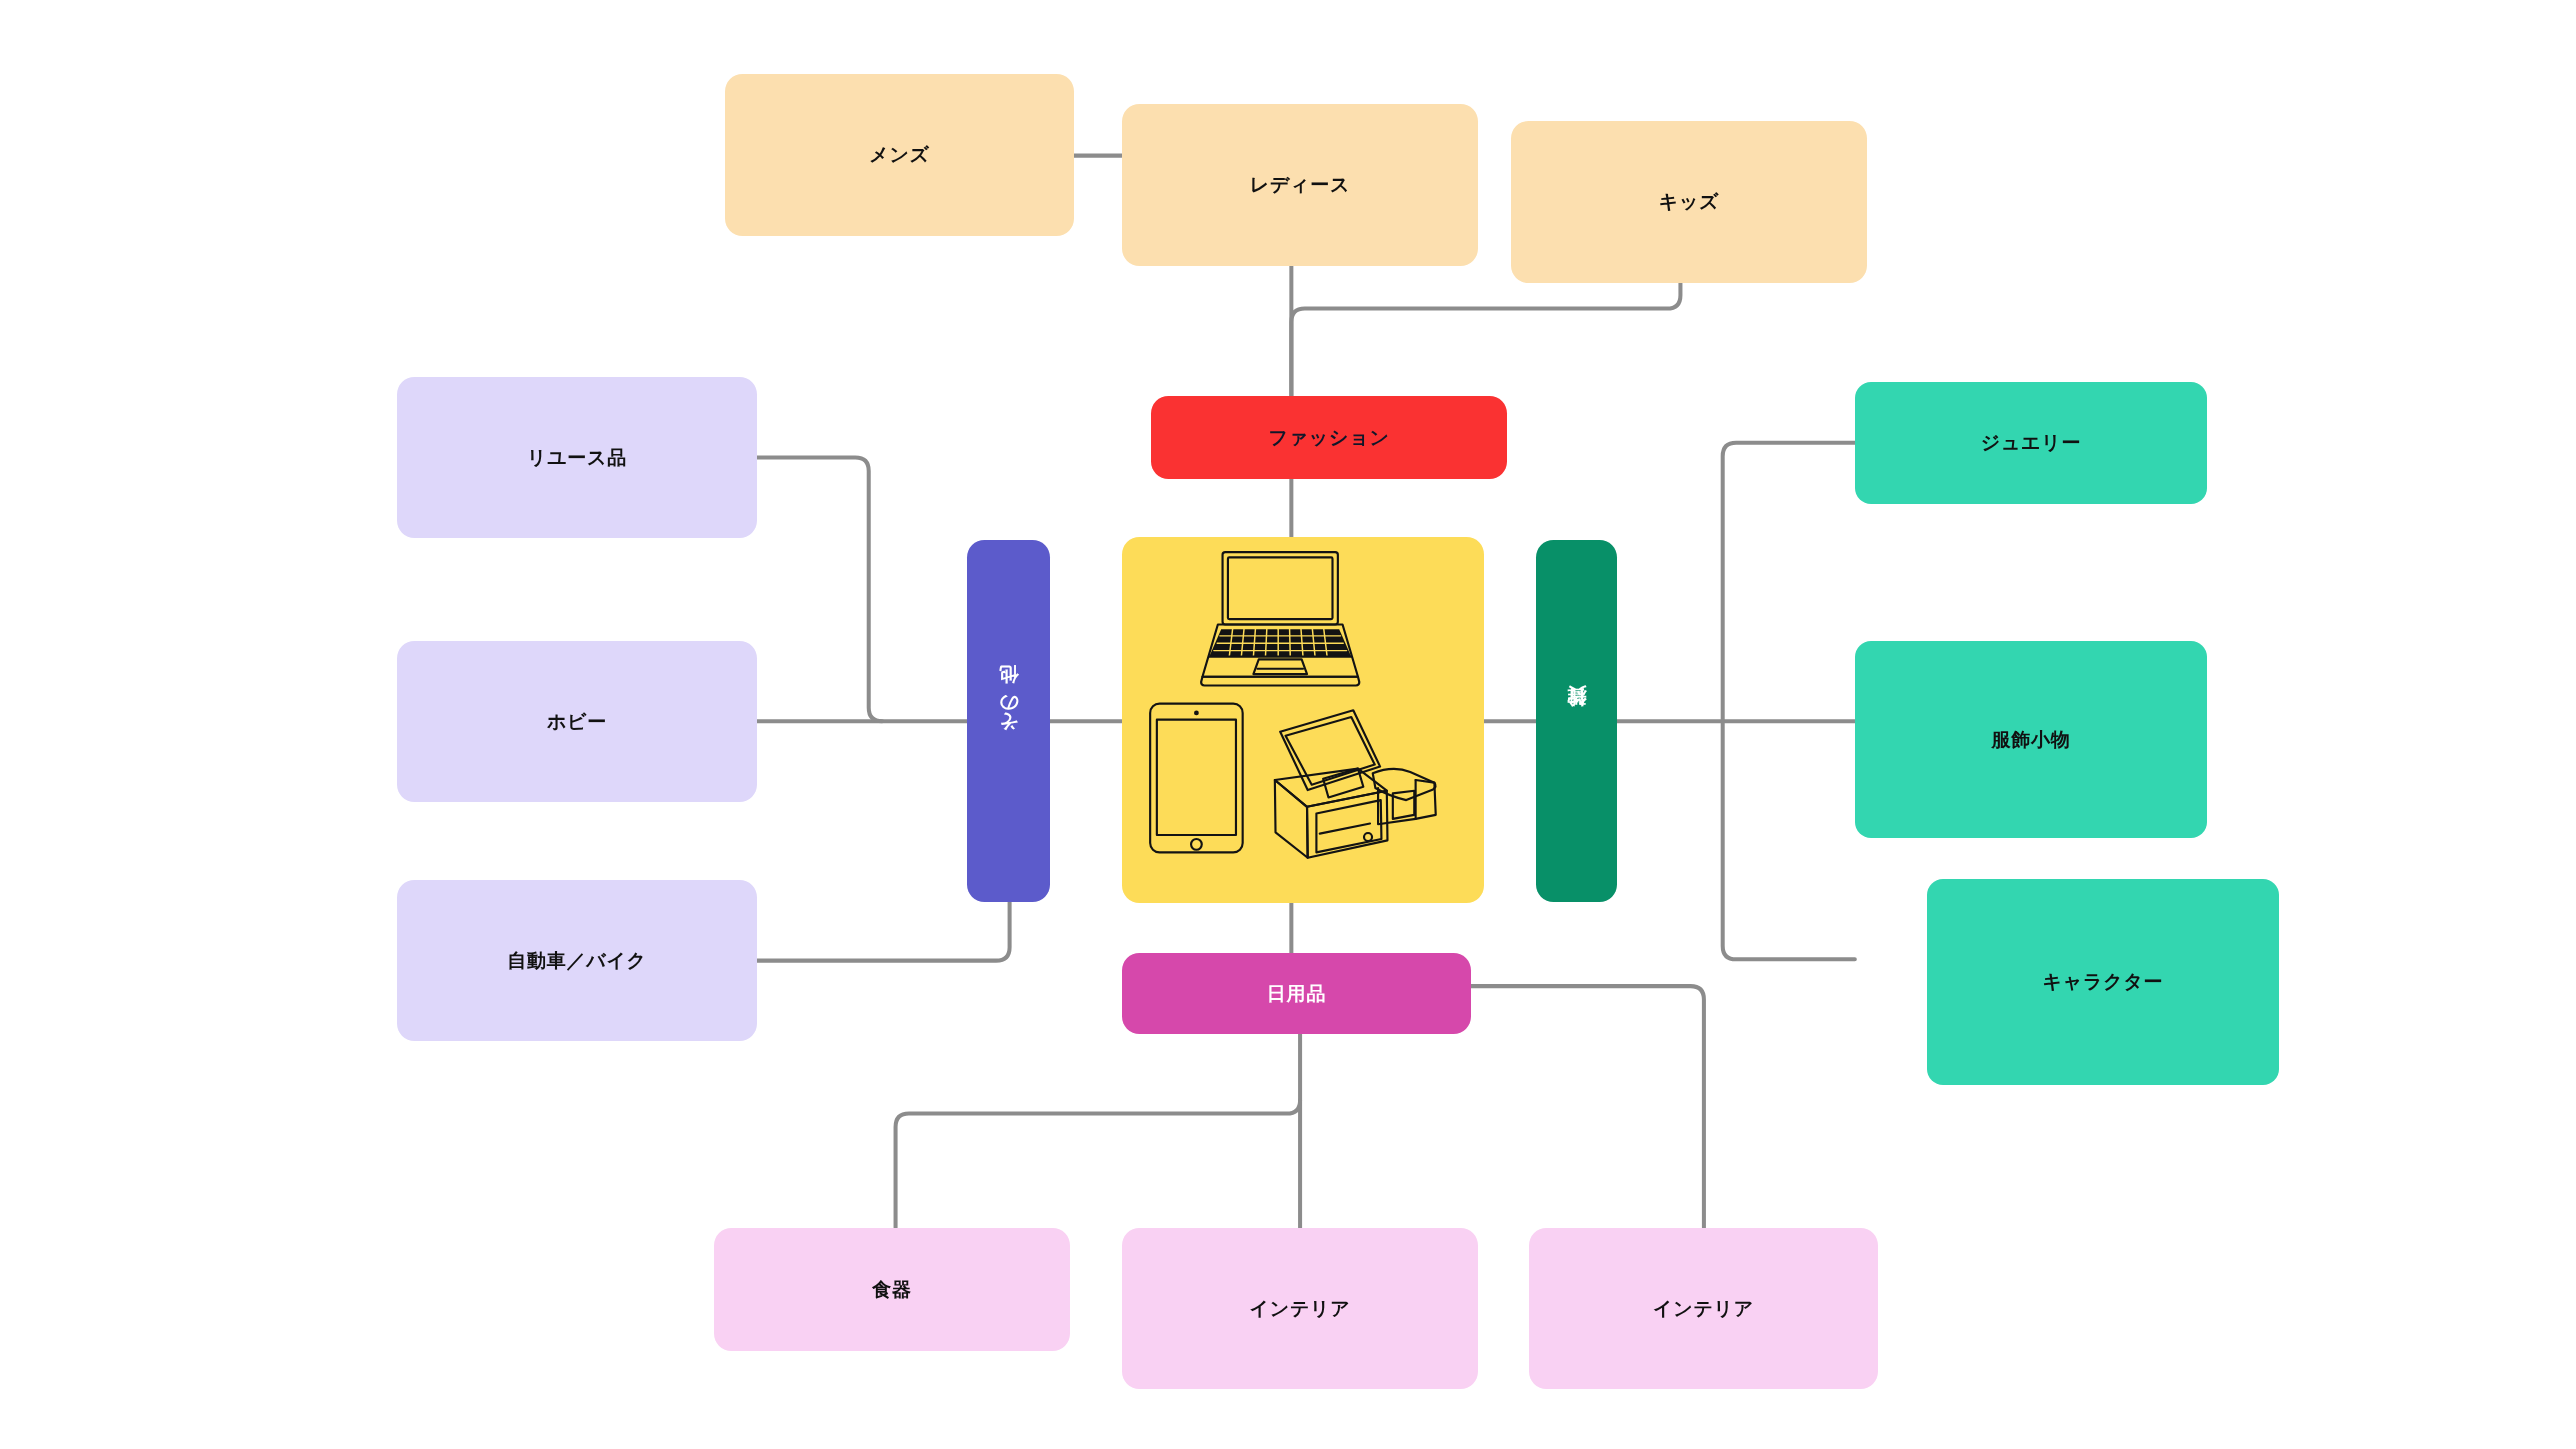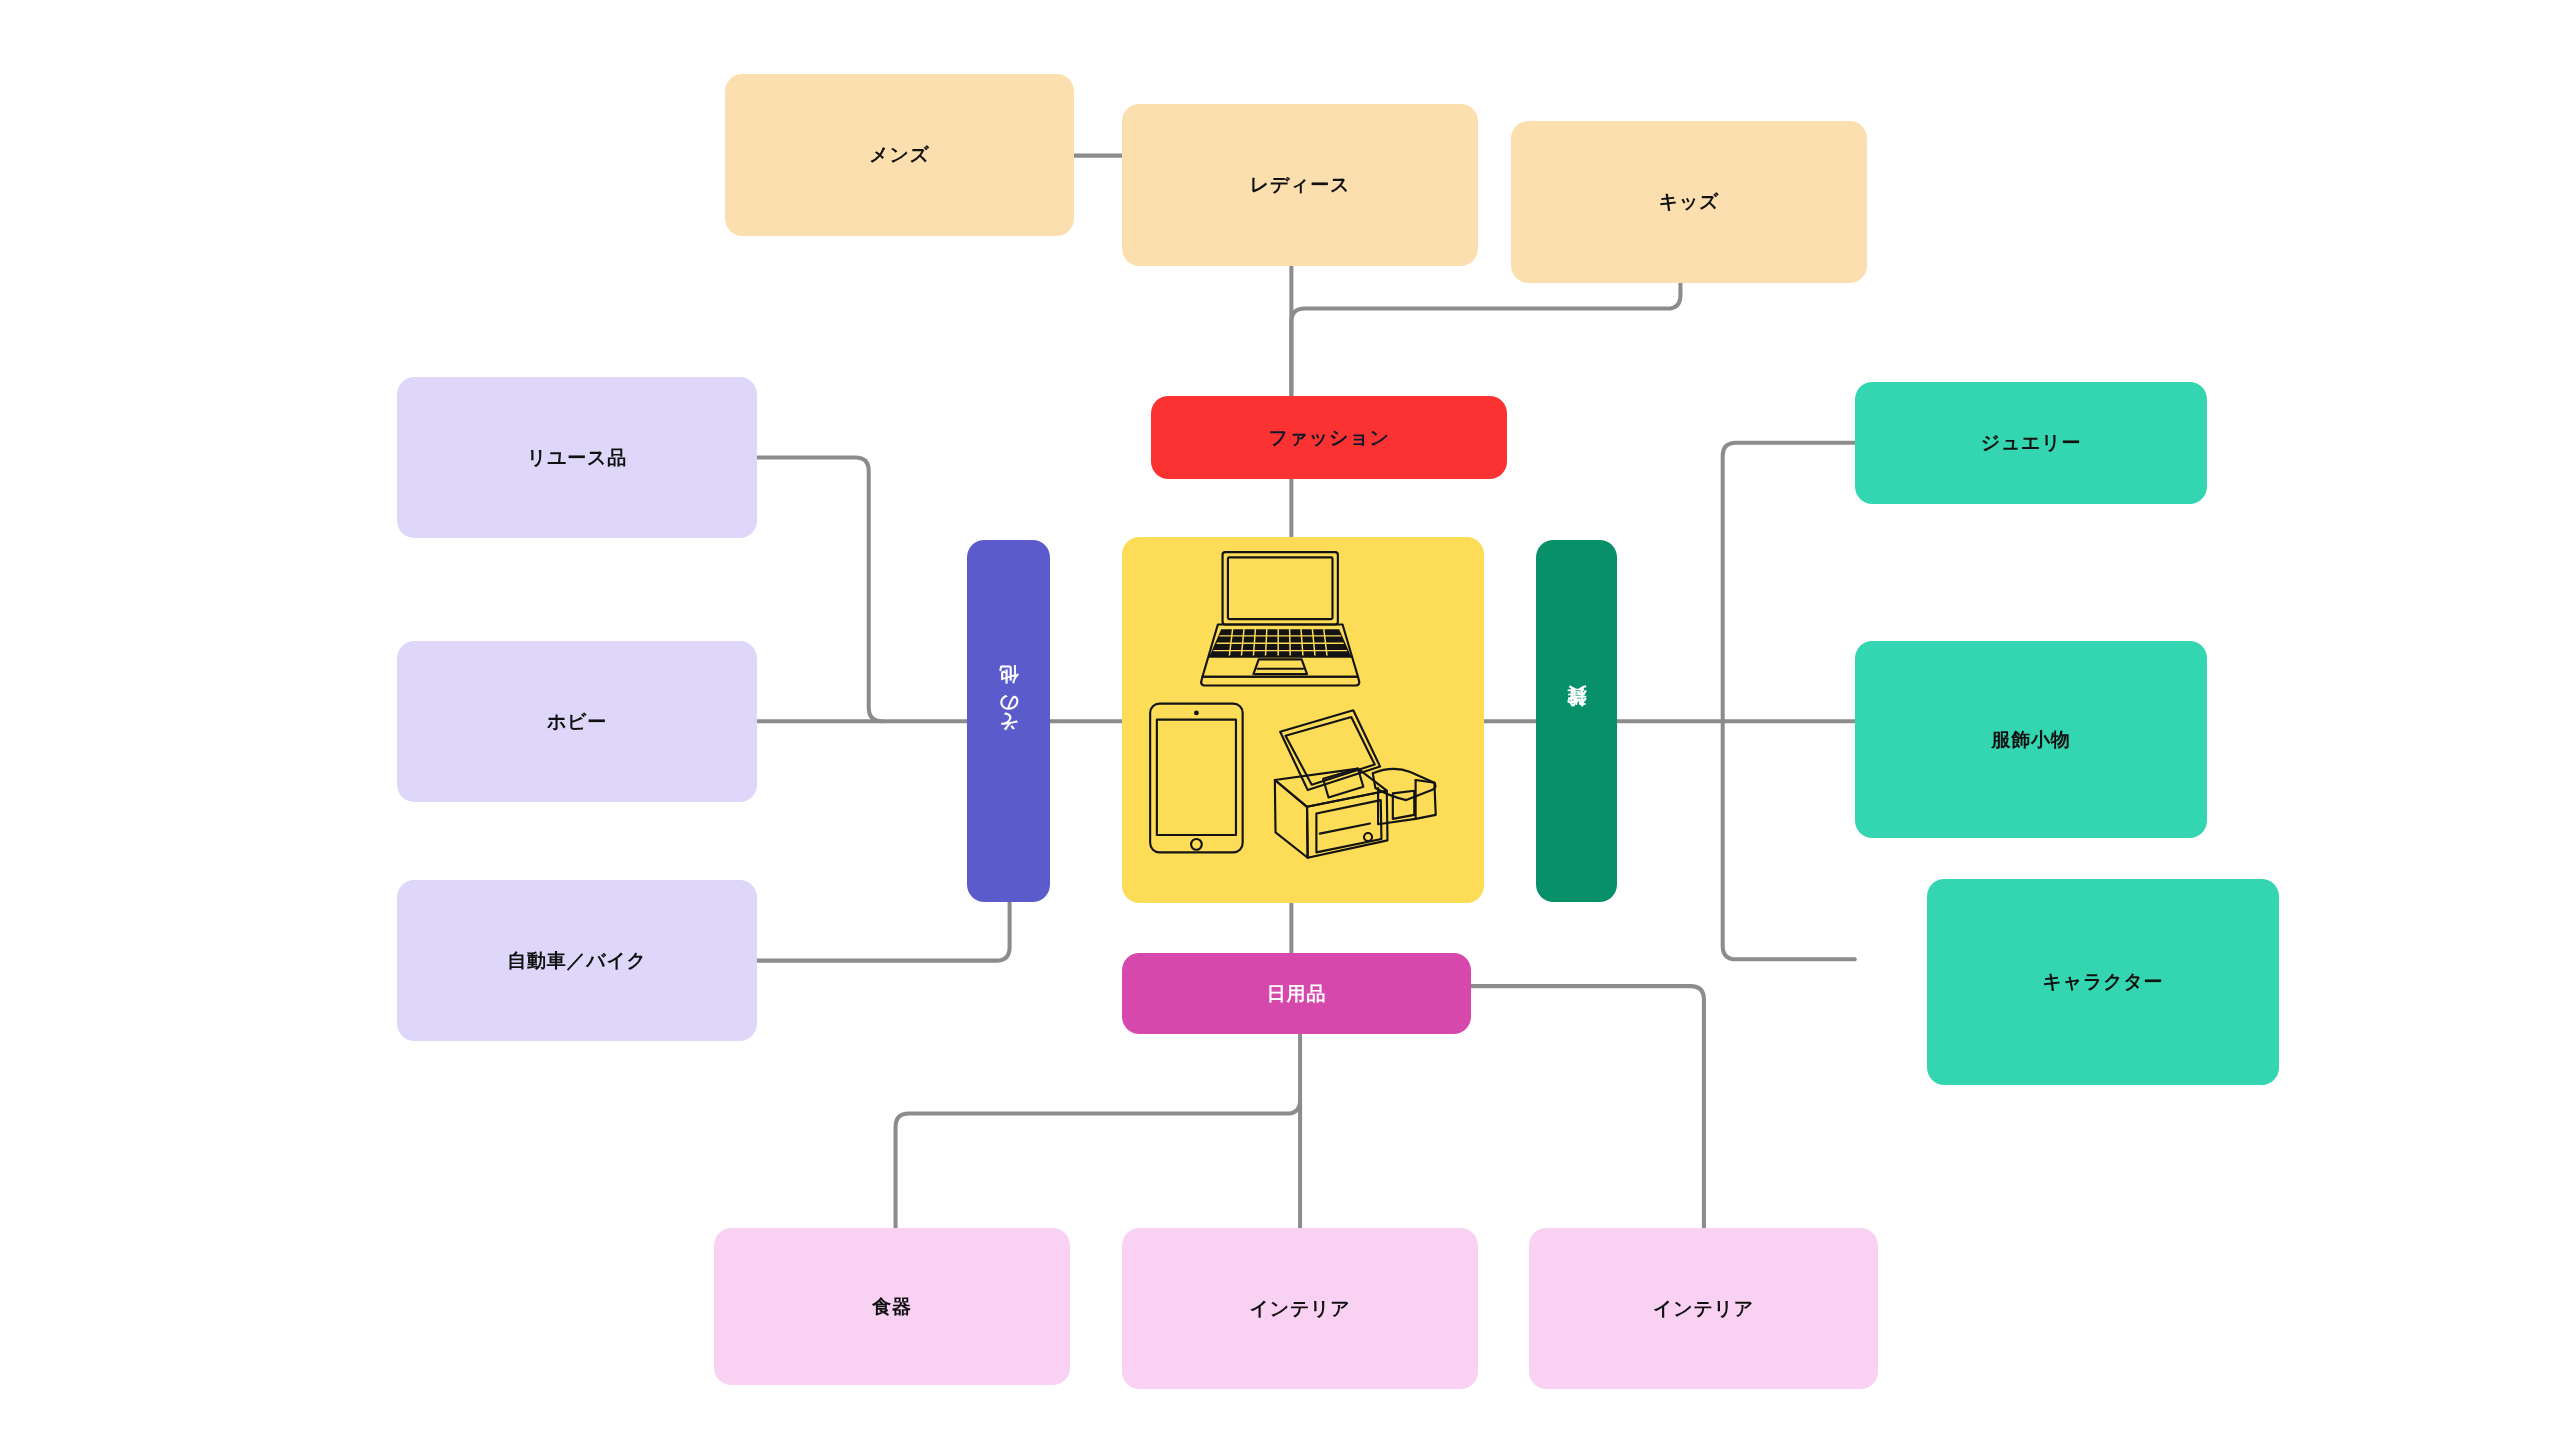--- a/index.html
+++ b/index.html
@@ -37,21 +37,21 @@
     line-height: 1.25;
   }
   .node .label {
     display: block;
     letter-spacing: 0.04em;
   }
 
   
   .n-peach   { background: #FCDFAF; color: #111111; }
   .n-lav     { background: #DED7FA; color: #111111; }
-  .n-lteal   { background: #33D6B0; color: #111111; }
+  .n-lteal   { background: #33D6B0; color: #111111; border-radius: 16px; }
   .n-lpink   { background: #F9D1F3; color: #111111; }
 
   .n-red     { background: #FA3232; color: #0f172a; margin-left: 29px; }
   .n-purple  { background: #5C5BCB; color: #ffffff; }
   .n-green   { background: #089068; color: #ffffff; }
   .n-magenta { background: #D648AB; color: #ffffff; }
 
   .n-center  { background: #FDDC58; color: #111111; }
 
   
@@ -213,21 +213,21 @@
   </div>
 
   <div class="node n-lteal fs-md" style="left:1927px; top:879px; width:352px; height:206px;">
     <span class="label">キャラクター</span>
   </div>
 
   <div class="node n-magenta fs-md" style="left:1122px; top:953px; width:349px; height:81px;">
     <span class="label">日用品</span>
   </div>
 
-  <div class="node n-lpink fs-md" style="left:714px; top:1228px; width:356px; height:157px;">
+  <div class="node n-lpink fs-md" style="left:714px; top:1228px; width:356px; height:123px;">
     <span class="label">食器</span>
   </div>
 
   <div class="node n-lpink fs-md" style="left:1122px; top:1228px; width:356px; height:161px;">
     <span class="label">インテリア</span>
   </div>
 
   <div class="node n-lpink fs-md" style="left:1529px; top:1228px; width:349px; height:161px;">
     <span class="label">インテリア</span>
   </div>

